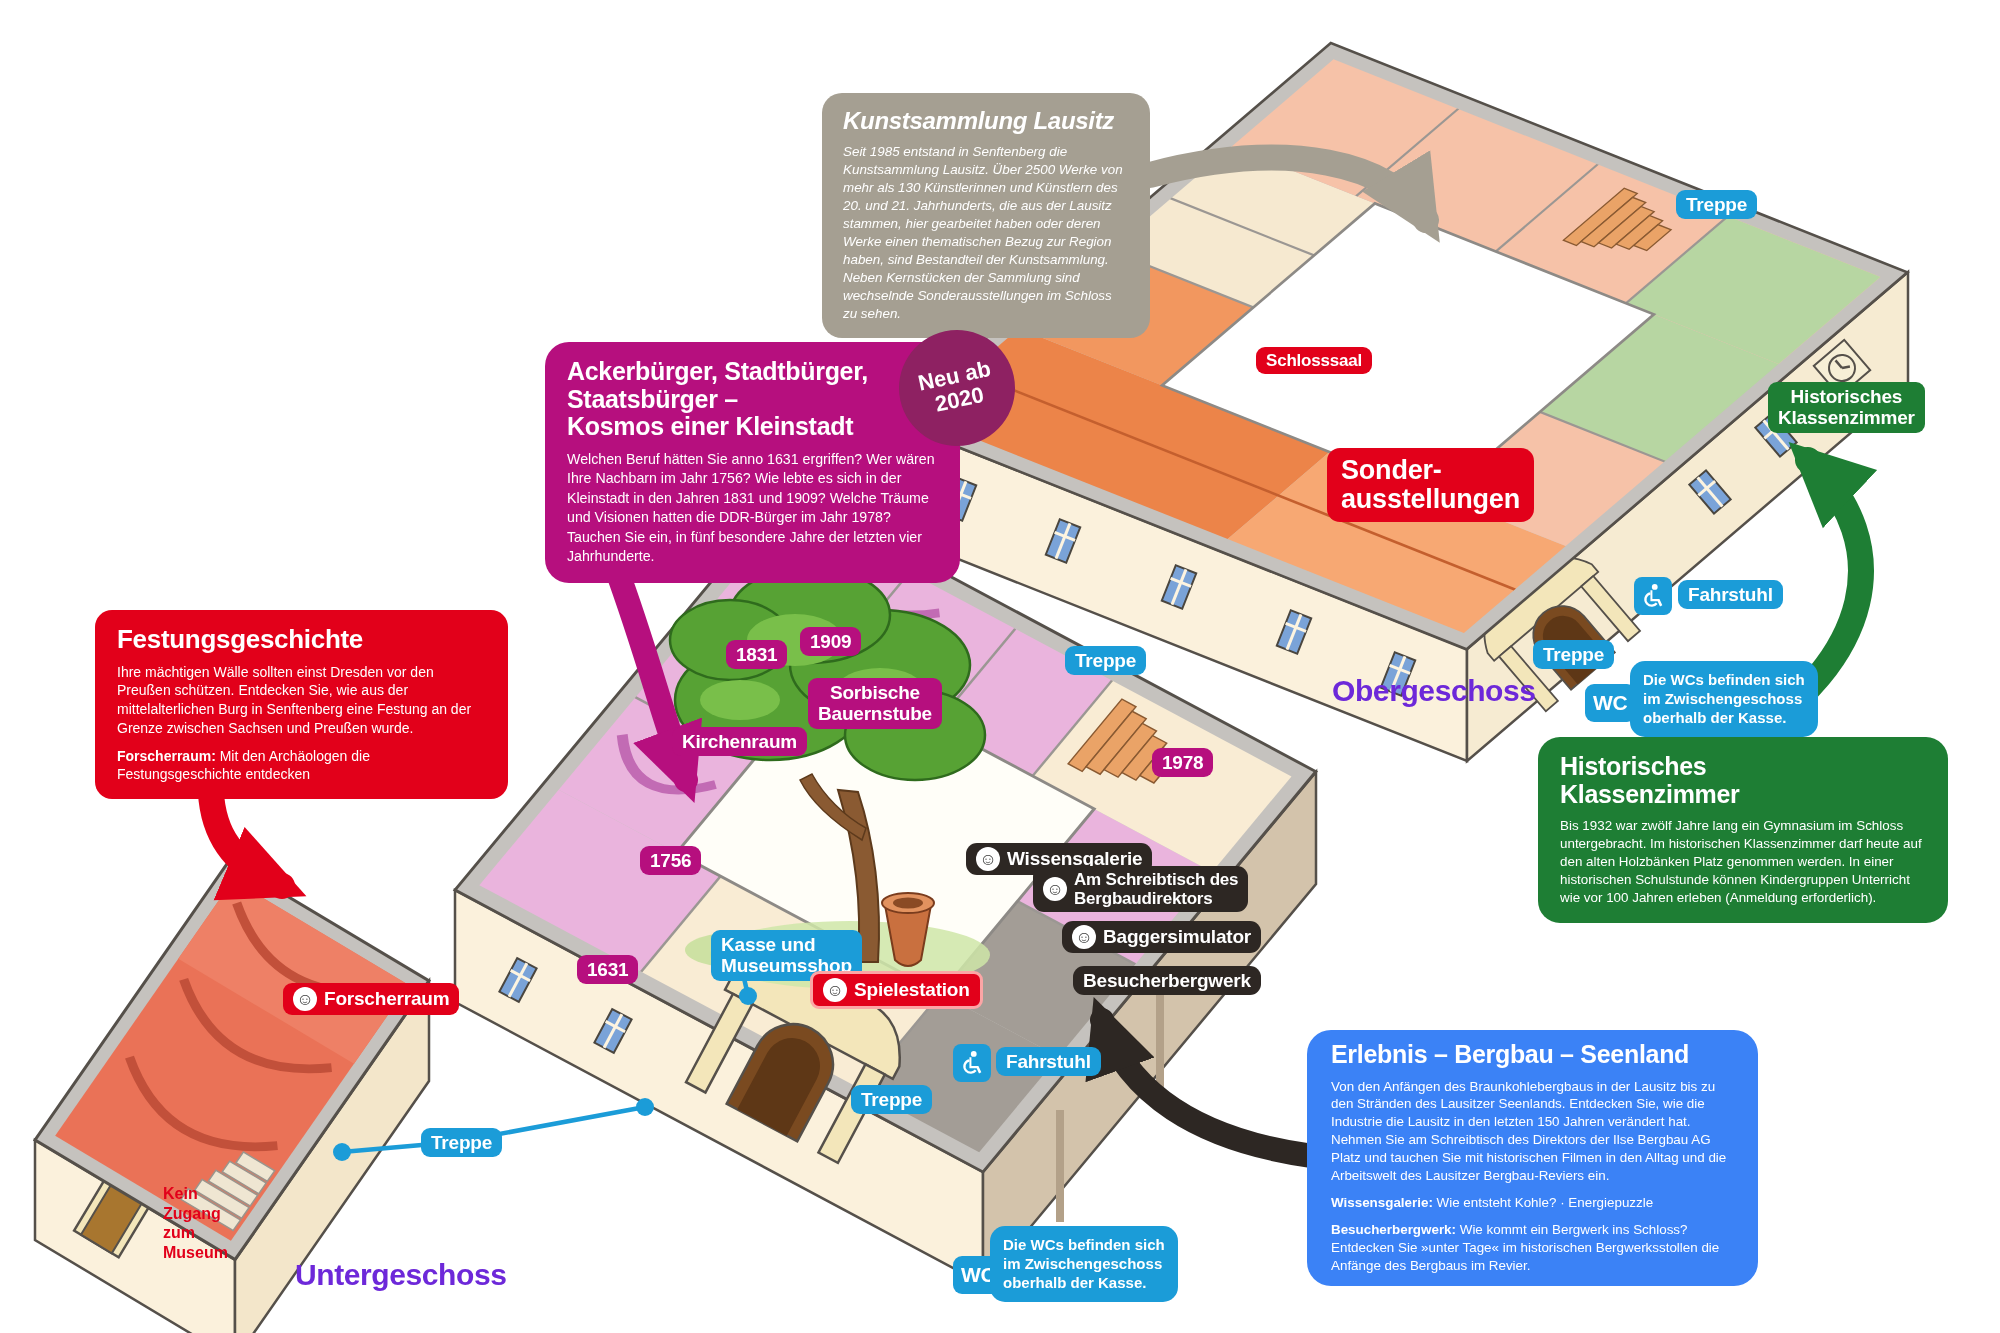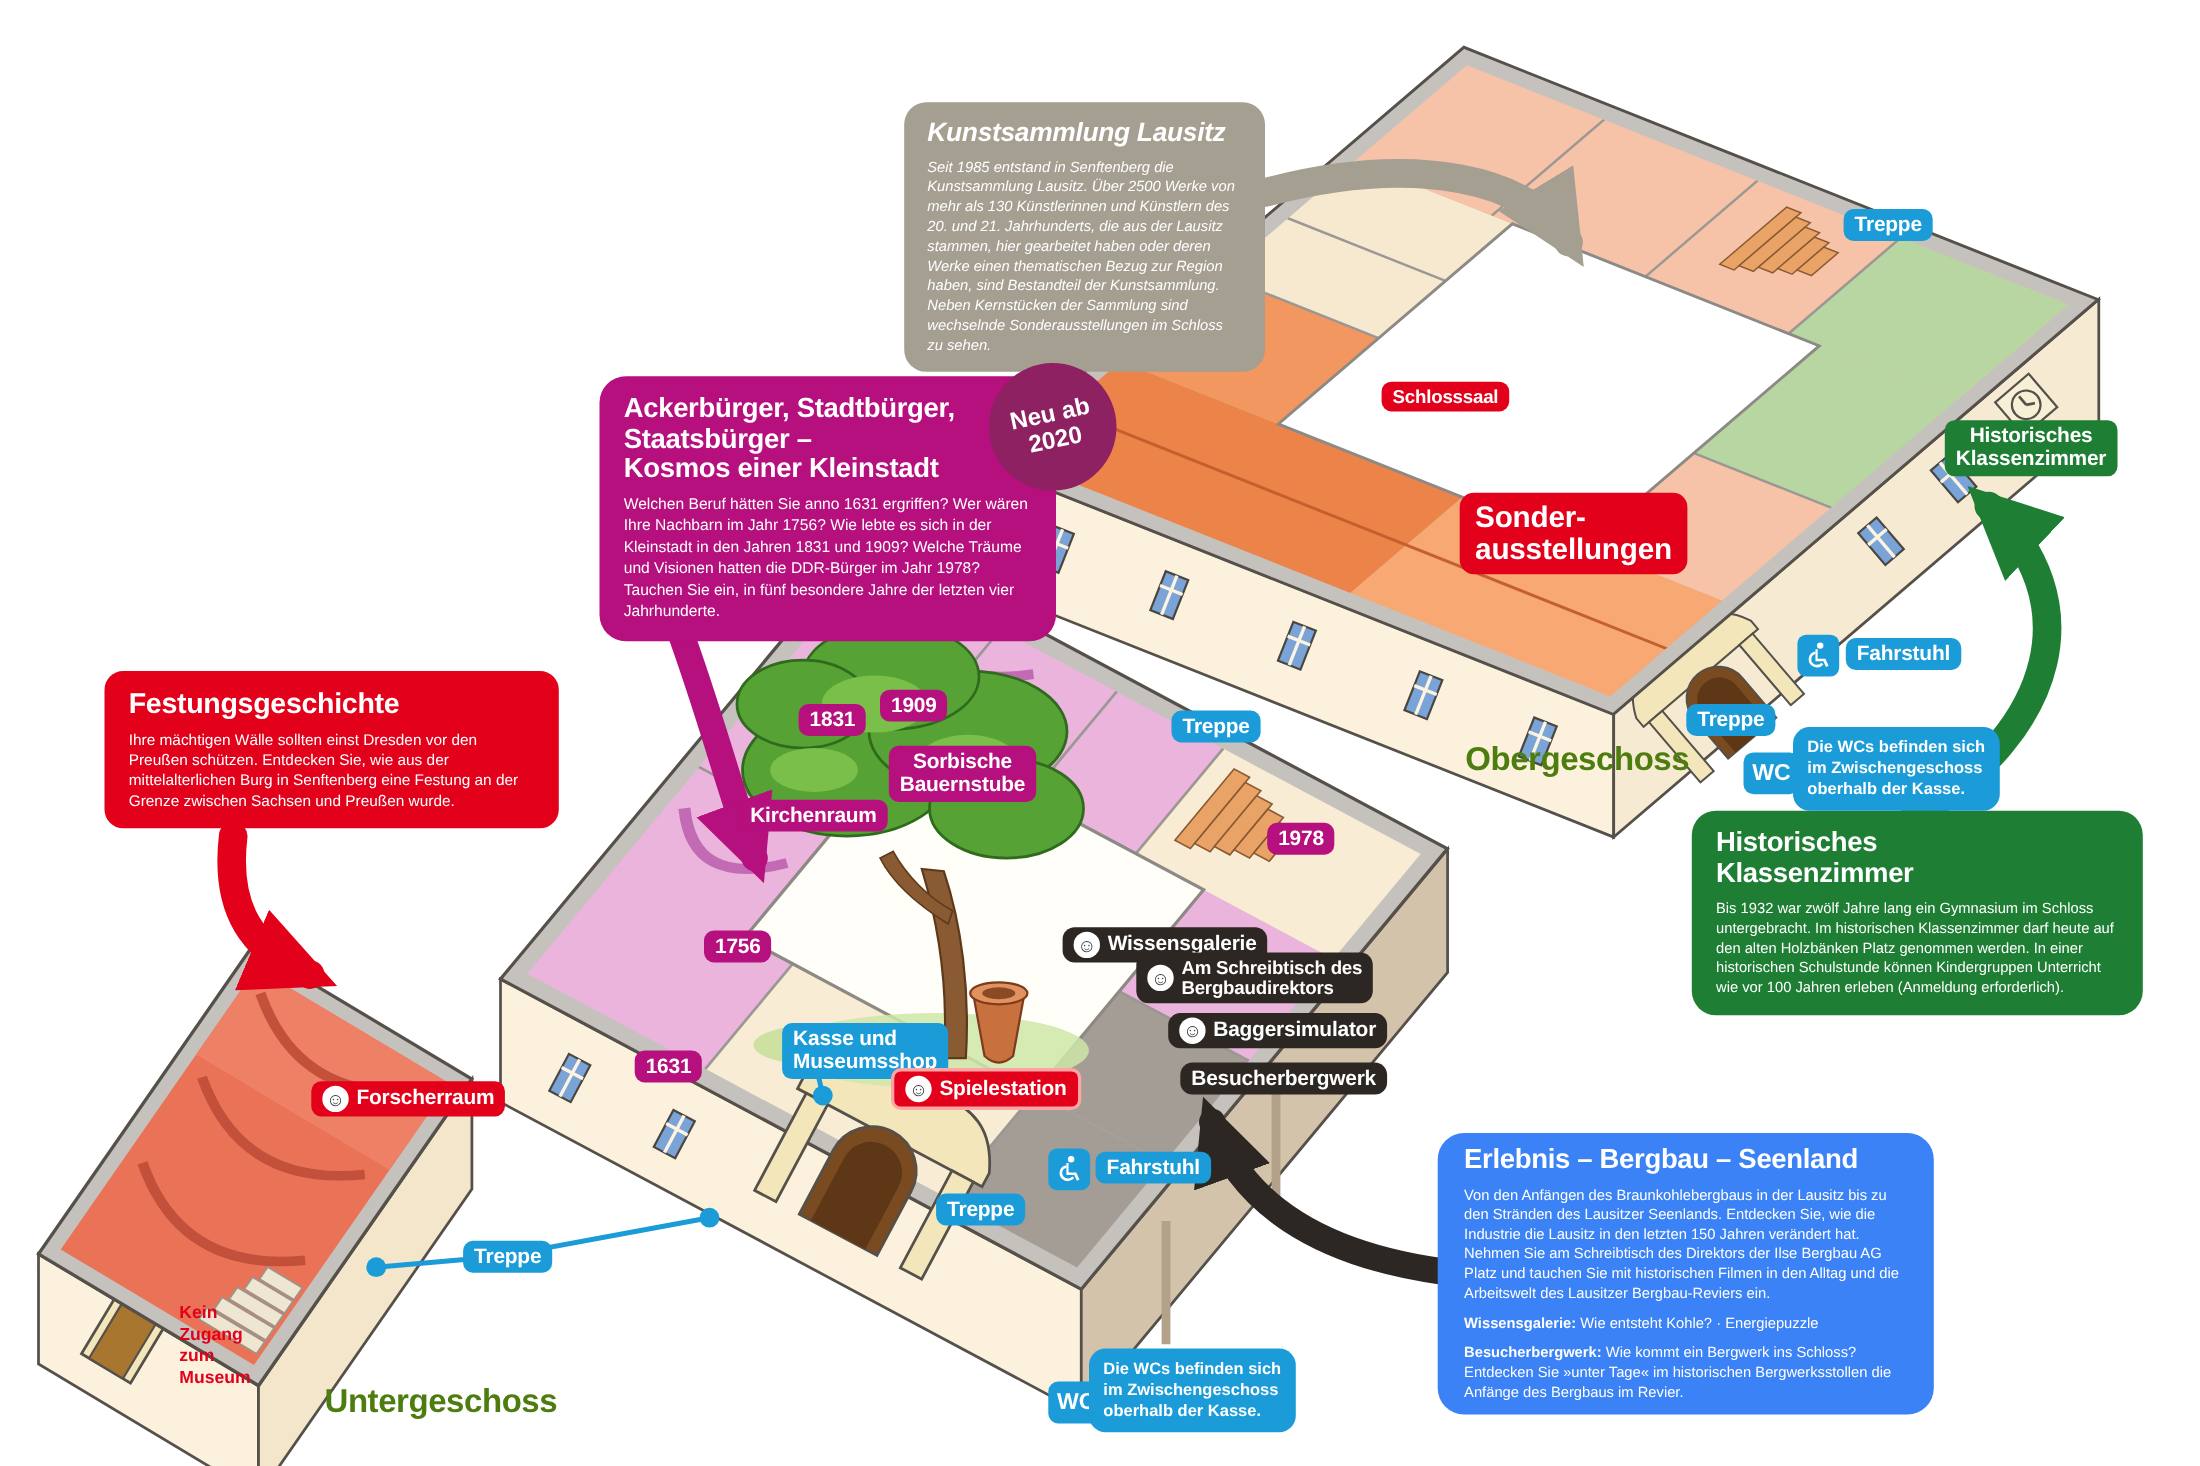--- a/index.html
+++ b/index.html
@@ -22,21 +22,21 @@
   .wb{border:3px solid #fca5a5;}
   .wcsq{font-size:21px;padding:7px 8px;}
   .micon{width:24px;height:24px;border-radius:50%;background:#fff;color:#3b3b3b;display:flex;
          align-items:center;justify-content:center;font-size:17px;line-height:1;flex:0 0 auto;}
   .micon::before{content:"☺";}
   .wheel{position:absolute;width:38px;height:38px;background:#1b9cd8;border-radius:8px;
          padding:5px;box-sizing:border-box;}
   .wheel svg{width:100%;height:100%;display:block;}
   .note{position:absolute;background:#1b9cd8;color:#fff;font-weight:bold;font-size:15px;
         line-height:1.28;padding:9px 13px;border-radius:15px;white-space:pre-line;}
-  .floor-title{position:absolute;color:#4d7c0f;font-weight:bold;font-size:30px;letter-spacing:-0.4px;}
+  .floor-title{position:absolute;color:#6d28d9;font-weight:bold;font-size:30px;letter-spacing:-0.4px;}
   .red-text{position:absolute;color:#e2001a;font-weight:bold;font-size:16px;line-height:1.22;
             white-space:pre-line;}
 
   
   .callout{position:absolute;border-radius:20px;color:#fff;box-sizing:border-box;}
   .callout h2{margin:0 0 9px;font-size:24px;letter-spacing:-0.3px;line-height:1.1;white-space:pre-line;}
   .callout p{margin:0;font-size:13.4px;line-height:1.34;}
   .callout p + p{margin-top:9px;}
   .callout .bold{font-weight:bold;}
   .c-gray{background:#a59f92;padding:15px 21px;font-style:italic;}
@@ -253,20 +253,21 @@
 Staatsbürger –
 Kosmos einer Kleinstadt</h2>
   <p>Welchen Beruf hätten Sie anno 1631 ergriffen? Wer wären Ihre Nachbarn im Jahr 1756? Wie lebte es sich in der Kleinstadt in den Jahren 1831 und 1909? Welche Träume und Visionen hatten die DDR-Bürger im Jahr 1978? Tauchen Sie ein, in fünf besondere Jahre der letzten vier Jahrhunderte.</p>
 </div>
 <div class="badge" style="left:899px;top:330px;">Neu ab
 2020</div>
 
 <div class="callout c-red" style="left:95px;top:610px;width:413px;border-radius:17px;">
   <h2>Festungsgeschichte</h2>
   <p>Ihre mächtigen Wälle sollten einst Dresden vor den Preußen schützen. Entdecken Sie, wie aus der mittelalterlichen Burg in Senftenberg eine Festung an der Grenze zwischen Sachsen und Preußen wurde.</p>
+  <p><span class="bold">Forscherraum:</span><span> Mit den Archäologen die Festungsgeschichte entdecken</span></p>
 </div>
 
 <div class="callout c-grn" style="left:1538px;top:737px;width:410px;">
   <h2>Historisches
 Klassenzimmer</h2>
   <p>Bis 1932 war zwölf Jahre lang ein Gymnasium im Schloss untergebracht. Im historischen Klassenzimmer darf heute auf den alten Holzbänken Platz genommen werden. In einer historischen Schulstunde können Kindergruppen Unterricht wie vor 100 Jahren erleben (Anmeldung erforderlich).</p>
 </div>
 
 <div class="callout c-blk" style="left:1307px;top:1030px;width:451px;">
   <h2>Erlebnis – Bergbau – Seenland</h2>

